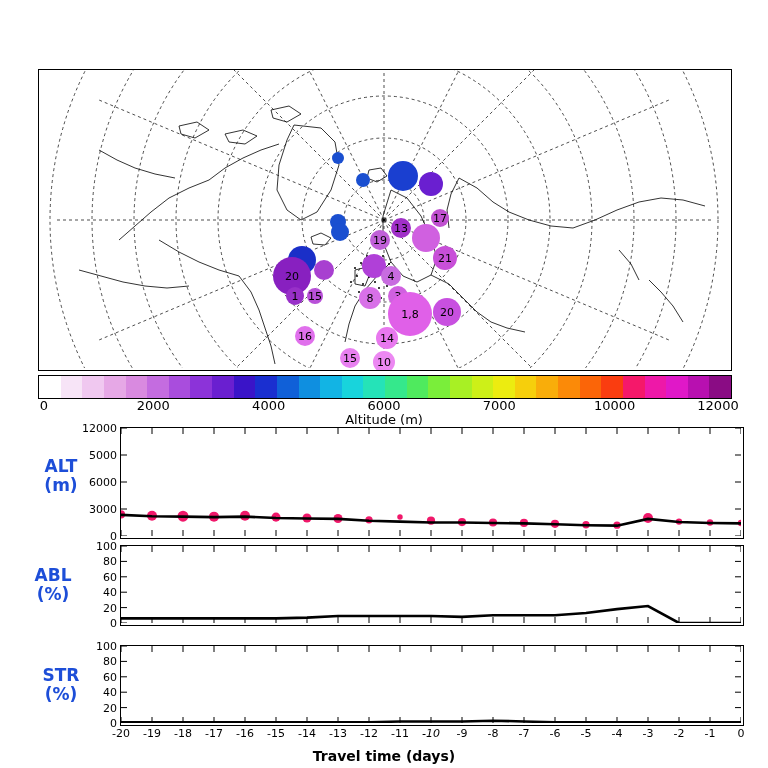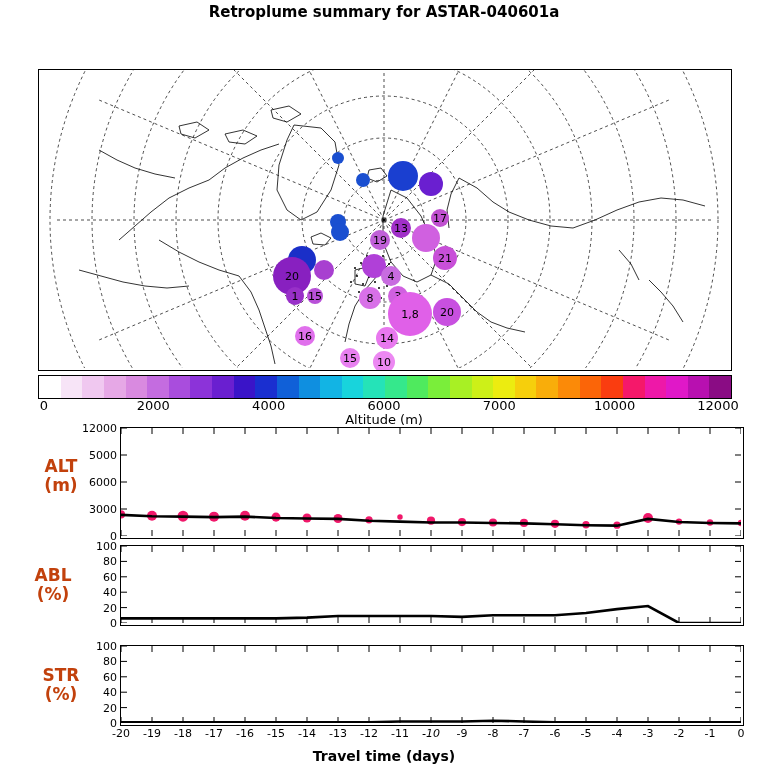--- a/index.html
+++ b/index.html
@@ -17,30 +17,29 @@
 
   
   .cbar{position:absolute;left:38px;top:375px;width:692px;height:22px;border:1px solid #000;display:flex;}
   .cbar div{height:100%;flex:1 1 auto;}
   .cbar-ticks{position:absolute;left:0;top:398px;width:768px;height:14px;}
   .cbar-ticks span{position:absolute;font-size:13px;color:#000;transform:translateX(-50%);}
   .cbar-title{position:absolute;left:0;top:412px;width:768px;text-align:center;font-size:13px;color:#000;}
 
   
   .panel{position:absolute;border:1px solid #000;background:#fff;}
-  .panel-label{position:absolute;font-size:17px;font-weight:bold;color:#c2410c;text-align:center;line-height:19px;}
+  .panel-label{position:absolute;font-size:17px;font-weight:bold;color:#1d4ed8;text-align:center;line-height:19px;}
   .ytick{position:absolute;font-size:11px;color:#000;transform:translate(-100%,-50%);text-align:right;}
   .xtick{position:absolute;font-size:11px;color:#000;transform:translate(-50%,0);}
   .xaxis-title{position:absolute;left:0;width:768px;text-align:center;font-size:14px;font-weight:bold;color:#000;}
 </style>
 </head>
 <body>
 
 <div class="title-block">
-  <div class="t1">Retroplume summary for ASTAR-040601a</div>
 </div>
 
 <div class="map-wrap">
   <svg class="map-svg" width="690" height="298" viewBox="0 0 690 298">
 
     <g fill="none" stroke="#000" stroke-width="0.7" stroke-dasharray="3,3">
       <circle cx="345" cy="150" r="40"></circle>
       <circle cx="345" cy="150" r="82"></circle>
       <circle cx="345" cy="150" r="124"></circle>
       <circle cx="345" cy="150" r="166"></circle>

